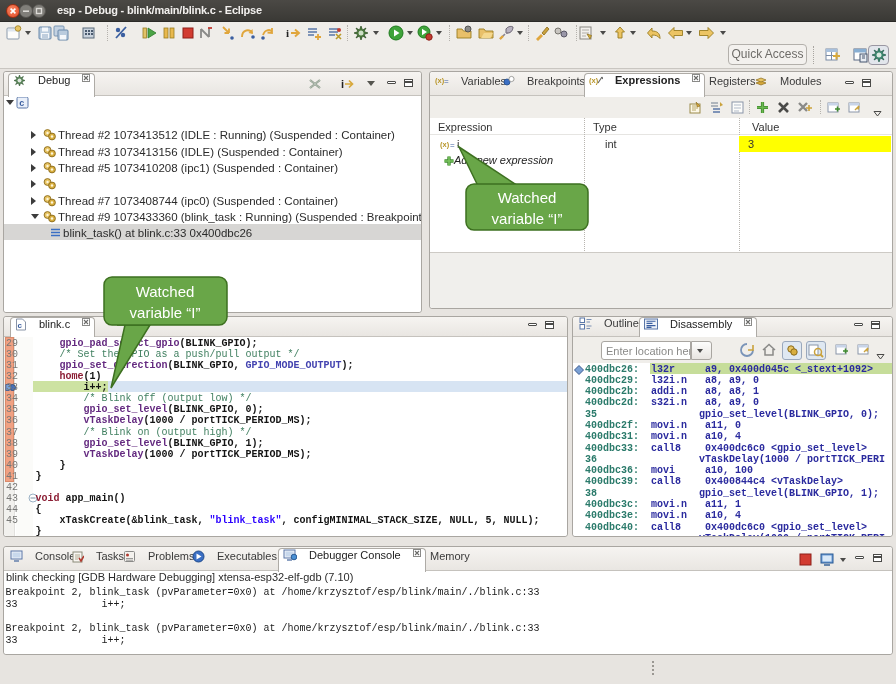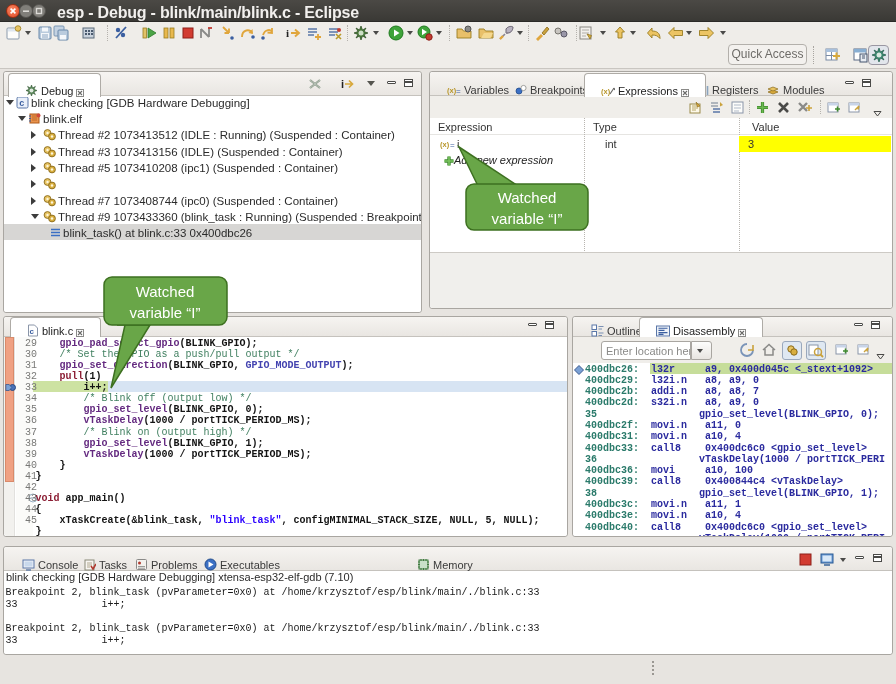--- a/index.html
+++ b/index.html
@@ -1,27 +1,27 @@
 <!DOCTYPE html>
 <html><head><meta charset="utf-8">
 <style>
 *{margin:0;padding:0;box-sizing:border-box}
 html,body{width:896px;height:684px;overflow:hidden}
 body{position:relative;background:#e7e4e0;font-family:"Liberation Sans",sans-serif}
 .abs{position:absolute}
 #titlebar{position:absolute;left:0;top:0;width:896px;height:22px;background:linear-gradient(#4b4945,#3a3935);border-bottom:1px solid #2b2a27}
-#titlebar .t{position:absolute;left:57px;top:4px;font-size:16px;font-weight:bold;color:#f2f0ee;letter-spacing:-.2px}
+#titlebar .t{position:absolute;left:57px;top:4px;font-size:11px;font-weight:bold;color:#f2f0ee;letter-spacing:-.2px}
 .wbtn{position:absolute;top:4px;width:14px;height:14px;border-radius:50%}
 #toolbar{position:absolute;left:0;top:22px;width:896px;height:47px;background:#efede9;border-bottom:1px solid #c9c6c1}
 .ti{position:absolute;top:25px;width:16px;height:16px}
 .sepv{position:absolute;top:25px;width:1px;height:16px;border-left:1px dotted #b5b2ad}
 .dd{position:absolute;top:31px;width:0;height:0;border-left:3.5px solid transparent;border-right:3.5px solid transparent;border-top:4px solid #4a4a48}
 .panel{position:absolute;background:#fff;border:1px solid #a9a6a1;border-radius:3px}
 .tabs{position:absolute;left:0;top:0;right:0;height:24px;background:linear-gradient(#f6f4f1,#e9e6e2);border-bottom:1px solid #c5c2bd;border-radius:3px 3px 0 0}
-.tab{position:absolute;top:3px;height:21px;font-size:11px;color:#3a3a3a;display:flex;align-items:flex-end;gap:3px;padding:0 16px;white-space:nowrap}
+.tab{position:absolute;top:3px;height:21px;font-size:11px;color:#3a3a3a;display:flex;align-items:flex-start;gap:12px;padding:0 4px;white-space:nowrap}
 .tab.sel{background:#fff;border:1px solid #aeaba6;border-bottom:none;border-radius:4px 4px 0 0;top:1px;height:24px;z-index:2}
 .min{position:absolute;width:9px;height:3px;border:1px solid #4a4a48;border-radius:1px;background:#fff}
 .max{position:absolute;width:9px;height:8px;border:1px solid #4a4a48;background:#fff}
 .max:before{content:"";display:block;margin-top:1px;height:2px;background:#4a4a48}
 .tri{position:absolute;width:0;height:0;border-left:4px solid transparent;border-right:4px solid transparent;border-top:5px solid #55554f}
 .trio{position:absolute;width:7px;height:7px}
 mono,pre{font-family:"Liberation Mono",monospace}
 .trow{position:absolute;left:0;width:100%;height:16px;line-height:16px}
 .ttxt{position:absolute;top:0;white-space:nowrap}
 .tico{position:absolute;top:1px}
@@ -256,31 +256,20 @@
   <div class="max" style="left:400px;top:7px"></div>
  </div>
  <div id="dtree" style="position:absolute;left:0;top:24px;right:0;bottom:0;font-size:11.5px;color:#2b2b2b;border-radius:0 0 3px 3px;background:#fff;overflow:hidden">
   <div class="abs" style="left:0;top:128px;width:100%;height:16px;background:#d7d6d4"></div>
   <div class="trow" style="top:-1px">
         <span class="exp" style="left:2px"></span>
         <svg class="tico" style="left:12px" width="13" height="13">
           <rect x="1" y="1" width="11" height="11" rx="1.5" fill="#eaf0fa" stroke="#5a77a8"></rect>
           <text x="3.2" y="10" font-size="9" font-weight="bold" fill="#3b5fa0">c</text>
         </svg>
-        <span class="ttxt" style="left:27px">blink checking [GDB Hardware Debugging]</span>
-      </div>
-  <div class="trow" style="top:15px">
-        <span class="exp" style="left:14px"></span>
-        <svg class="tico" style="left:24px" width="13" height="13">
-          <rect x="2" y="2" width="9" height="9" fill="#e8934d" stroke="#b05a1a"></rect>
-          <path d="M4 4 h5 M4 6 h5 M4 8 h5" stroke="#c26a28" stroke-width="1.1"></path>
-          <circle cx="10.5" cy="3.5" r="2" fill="#d04a3a"></circle>
-          <path d="M1 4 h2 M1 6.5 h2 M1 9 h2" stroke="#3b5fa0" stroke-width="1.2"></path>
-        </svg>
-        <span class="ttxt" style="left:39px">blink.elf</span>
       </div>
   <div class="trow" style="top:31px">
         <span class="col" style="left:27px"></span>
         <svg class="tico" style="left:39px" width="14" height="13">
           <use href="#thr"></use>
         </svg>
         <span class="ttxt" style="left:54px">Thread #2 1073413512 (IDLE : Running) (Suspended : Container)</span>
       </div>
   <div class="trow" style="top:48px">
         <span class="col" style="left:27px"></span>
@@ -335,21 +324,21 @@
   <div class="tab" style="left:69px">
    <svg width="12" height="12">
           <circle cx="4" cy="7" r="3" fill="#3b6fc4" stroke="#1f4a8a" stroke-width=".8"></circle>
           <circle cx="8.5" cy="4" r="2.6" fill="#fff" stroke="#8a8a88" stroke-width=".8"></circle>
         </svg>Breakpoints</div>
   <div class="tab sel" style="left:154px">
    <svg width="14" height="12">
           <text x="0" y="9" font-size="7.5" font-weight="bold" fill="#b8962a">(x)</text>
           <path d="M9 9 L13 3 M13 3 l.8 2" stroke="#6a6a68" stroke-width="1.2" fill="none"></path>
         </svg>
-        <b style="font-weight:normal;color:#222">Expressions</b>
+        <b style="font-weight:bold;color:#222">Expressions</b>
    <svg width="8" height="8">
           <use href="#closebox"></use>
         </svg>
       </div>
   <div class="tab" style="left:251px">
    <svg width="12" height="12">
           <path d="M1.5 2 v9 M4.5 2 v9 M7.5 2 v9 M10.5 2 v9" stroke="#8aa4be" stroke-width="1.6"></path>
         </svg>Registers</div>
   <div class="tab" style="left:321px">
    <svg width="13" height="12">
@@ -448,41 +437,41 @@
   <div class="abs" style="left:29px;top:44.3px;width:75px;height:11.1px;background:#cde2a2"></div>
   <div class="abs" style="left:104px;top:44.3px;right:0;height:11.1px;background:#d7e4f3"></div>
   <svg class="abs" style="left:1px;top:44.5px" width="12" height="11">
         <circle cx="7.5" cy="5.5" r="3" fill="#4a72b8" stroke="#2a4a80"></circle>
         <path d="M0.8 2.5 h3.4 l2.6 3 -2.6 3 h-3.4 Z" fill="#7aa0d4" stroke="#3a5a90" stroke-width=".8"></path>
       </svg>
   <svg class="abs" style="left:24px;top:156px" width="10" height="10">
         <circle cx="5" cy="5" r="4" fill="#fff" stroke="#9ab0c4"></circle>
         <path d="M2.5 5 h5" stroke="#7a90a4"></path>
       </svg>
-  <pre class="abs" id="lnums" style="left:9px;top:1px;width:24px;text-align:right;font-size:10px;line-height:11.07px;color:#787876">29
+  <pre class="abs" id="lnums" style="left:2px;top:1px;width:24px;font-size:10px;line-height:11.07px;color:#787876">29
 30
 31
 32
 33
 34
 35
 36
 37
 38
 39
 40
 41
 42
 43
 44
 45</pre>
   <pre class="abs" id="code" style="left:31.5px;top:1px;font-size:10px;line-height:11.07px;color:#141414;font-weight:bold">    <span class="f">gpio_pad_select_gpio</span>(BLINK_GPIO);
     <span class="c">/* Set the GPIO as a push/pull output */</span>
     <span class="f">gpio_set_direction</span>(BLINK_GPIO, <span class="e">GPIO_MODE_OUTPUT</span>);
-    <span class="k">pull</span>(1)
+    <span class="k">home</span>(1)
         i++;
         <span class="c">/* Blink off (output low) */</span>
         <span class="f">gpio_set_level</span>(BLINK_GPIO, 0);
         <span class="f">vTaskDelay</span>(1000 / portTICK_PERIOD_MS);
         <span class="c">/* Blink on (output high) */</span>
         <span class="f">gpio_set_level</span>(BLINK_GPIO, 1);
         <span class="f">vTaskDelay</span>(1000 / portTICK_PERIOD_MS);
     }
 }
 
@@ -550,21 +539,21 @@
           <path d="M1 1.5 h7 L4.5 6 Z" fill="none" stroke="#4a4a48"></path>
         </svg></div>
  </div>
  <div id="dis" style="position:absolute;left:0;top:46px;right:0;bottom:0;background:#fff;border-radius:0 0 3px 3px;overflow:hidden">
   <div class="abs" style="left:77px;top:0;right:0;height:11.3px;background:#c6dd9a"></div>
   <svg class="abs" style="left:1px;top:2px" width="10" height="10">
         <path d="M5 0.5 L9.5 5 L5 9.5 L0.5 5 Z" fill="#7aa0d4" stroke="#3a5a90"></path>
       </svg>
   <pre class="abs" style="left:12px;top:0.5px;font-size:10px;line-height:11.3px;font-weight:bold"><span class="a">400dbc26:</span><span class="i">  l32r     a9, 0x400d045c &lt;_stext+1092&gt;</span>
 <span class="a">400dbc29:</span><span class="i">  l32i.n   a8, a9, 0</span>
-<span class="a">400dbc2b:</span><span class="i">  addi.n   a8, a8, 7</span>
+<span class="a">400dbc2b:</span><span class="i">  addi.n   a8, a8, 1</span>
 <span class="a">400dbc2d:</span><span class="i">  s32i.n   a8, a9, 0</span>
 <span class="a">35</span><span class="i">                 gpio_set_level(BLINK_GPIO, 0);</span>
 <span class="a">400dbc2f:</span><span class="i">  movi.n   a11, 0</span>
 <span class="a">400dbc31:</span><span class="i">  movi.n   a10, 4</span>
 <span class="a">400dbc33:</span><span class="i">  call8    0x400dc6c0 &lt;gpio_set_level&gt;</span>
 <span class="a">36</span><span class="i">                 vTaskDelay(1000 / portTICK_PERI</span>
 <span class="a">400dbc36:</span><span class="i">  movi     a10, 100</span>
 <span class="a">400dbc39:</span><span class="i">  call8    0x400844c4 &lt;vTaskDelay&gt;</span>
 <span class="a">38</span><span class="i">                 gpio_set_level(BLINK_GPIO, 1);</span>
 <span class="a">400dbc3c:</span><span class="i">  movi.n   a11, 1</span>
@@ -592,20 +581,32 @@
    <svg width="13" height="13">
           <rect x="1.5" y="1.5" width="10" height="10" rx="1" fill="#f4f2ee" stroke="#8a8a88"></rect>
           <circle cx="4.5" cy="5" r="1.5" fill="#b03a2f"></circle>
           <path d="M3 8.5 h7 M3 10.2 h7" stroke="#9a9a98"></path>
         </svg>Problems</div>
   <div class="tab" style="left:184px">
    <svg width="13" height="13">
           <circle cx="6.5" cy="6.5" r="5.5" fill="#3b6fc4" stroke="#1f4a8a"></circle>
           <path d="M4.5 3.5 L9.5 6.5 L4.5 9.5 Z" fill="#fff"></path>
         </svg>Executables</div>
+  <div class="tab sel" style="left:274px">
+   <svg width="14" height="12">
+          <rect x="1" y="1" width="11" height="8" fill="#eef2f8" stroke="#5a77a8"></rect>
+          <rect x="2.5" y="2.5" width="8" height="5" fill="#c8d8ec"></rect>
+          <path d="M4 11 h5" stroke="#5a77a8" stroke-width="1.4"></path>
+          <circle cx="11" cy="8" r="2.8" fill="#4a90d4" stroke="#2a5a94"></circle>
+        </svg>
+        <b style="font-weight:normal;color:#222">Debugger Console</b>
+   <svg width="8" height="8">
+          <use href="#closebox"></use>
+        </svg>
+      </div>
   <div class="tab" style="left:397px">
    <svg width="13" height="13">
           <rect x="2" y="2" width="9" height="9" fill="#c8e0c8" stroke="#3f7a3f"></rect>
           <path d="M4 1 v2 M6.5 1 v2 M9 1 v2 M4 10 v2 M6.5 10 v2 M9 10 v2 M1 4 h2 M1 6.5 h2 M1 9 h2 M10 4 h2 M10 6.5 h2 M10 9 h2" stroke="#3f7a3f"></path>
         </svg>Memory</div>
   <svg class="abs" style="left:795px;top:6px" width="13" height="13">
         <rect x="1" y="1" width="11" height="11" fill="#d23c31" stroke="#8e1f18"></rect>
       </svg>
   <svg class="abs" style="left:816px;top:6px" width="14" height="13">
         <rect x="1" y="1" width="12" height="9" fill="#6a9ad4" stroke="#2a5a94"></rect>

